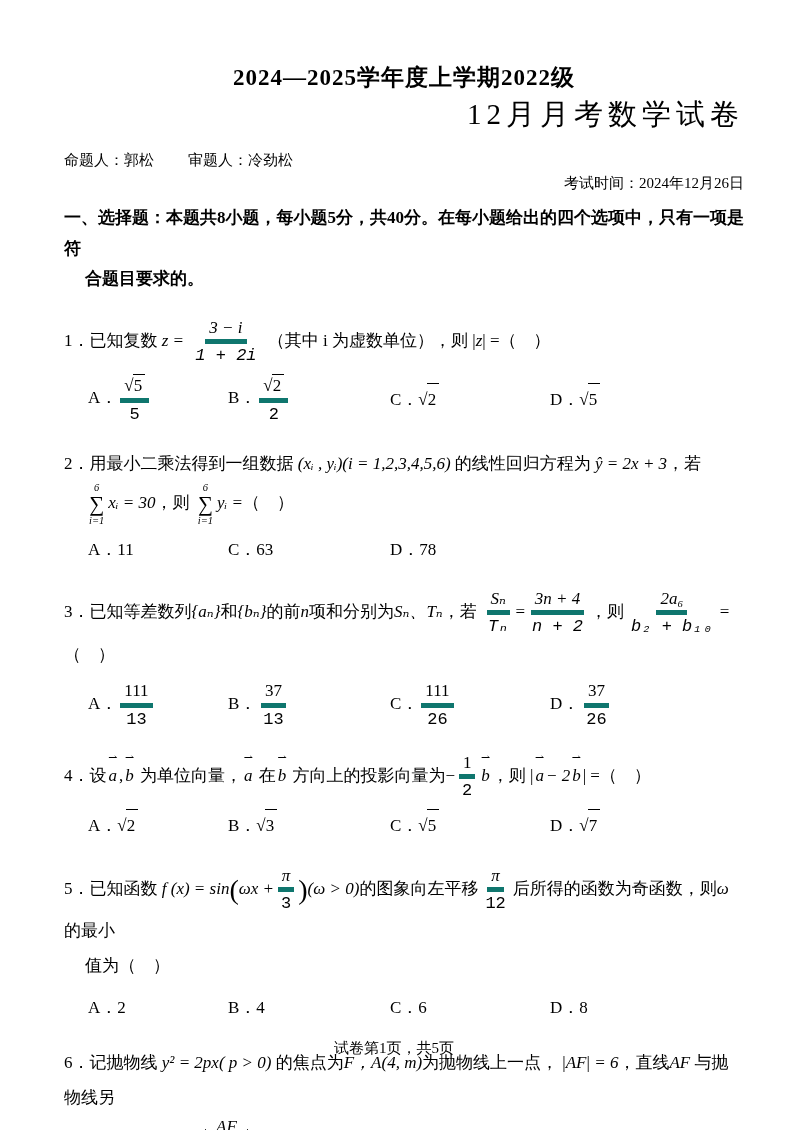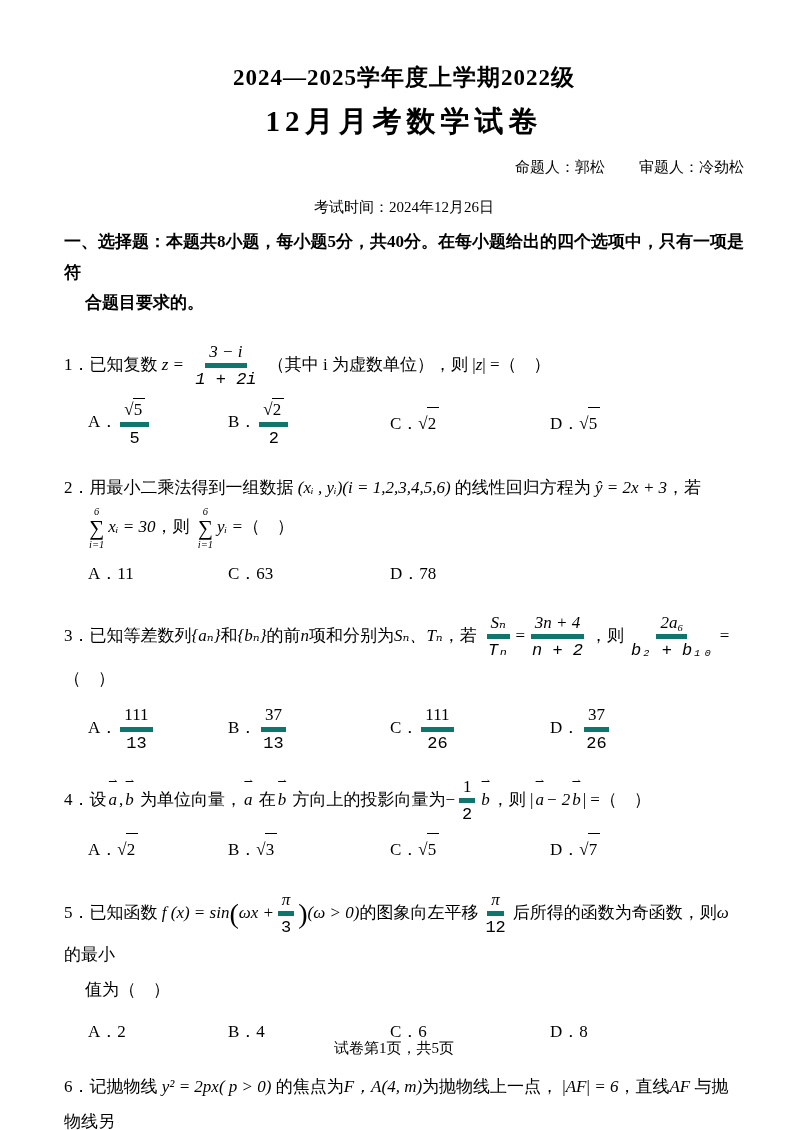--- a/index.html
+++ b/index.html
@@ -6,24 +6,24 @@
   html,body { background:#ffffff; }
   body {
     width:800px; height:1130px;
     color:#000;
     font-family:"Liberation Serif","DejaVu Serif",serif;
     font-size:17px;
   }
   .page { position:relative; width:800px; height:1130px; padding:62px 56px 0 64px; overflow:hidden; }
 
   .title1 { text-align:center; font-size:23px; font-weight:700; letter-spacing:1px; }
-  .title2 { text-align:center; font-size:29px; font-weight:700; margin-top:9px; letter-spacing:5px; }
-  .byline { text-align:right; font-size:15px; margin-top:16px; }
+  .title2 { text-align:right; font-size:29px; font-weight:400; margin-top:2px; letter-spacing:5px; }
+  .byline { text-align:left; font-size:15px; margin-top:16px; }
   .byline .gap { display:inline-block; width:34px; }
-  .examtime { text-align:center; font-size:15px; margin-top:21px; }
+  .examtime { text-align:right; font-size:15px; margin-top:4px; }
 
   .section-header { font-weight:700; margin-top:10px; line-height:1.8; font-size:17px; }
   .indent1 { padding-left:21px; }
 
   .q { margin-top:22px; }
   .qline { line-height:2.05; }
   .qcont { padding-left:21px; }
 
   .cn { font-style:normal; }
   .m { font-style:italic; }

